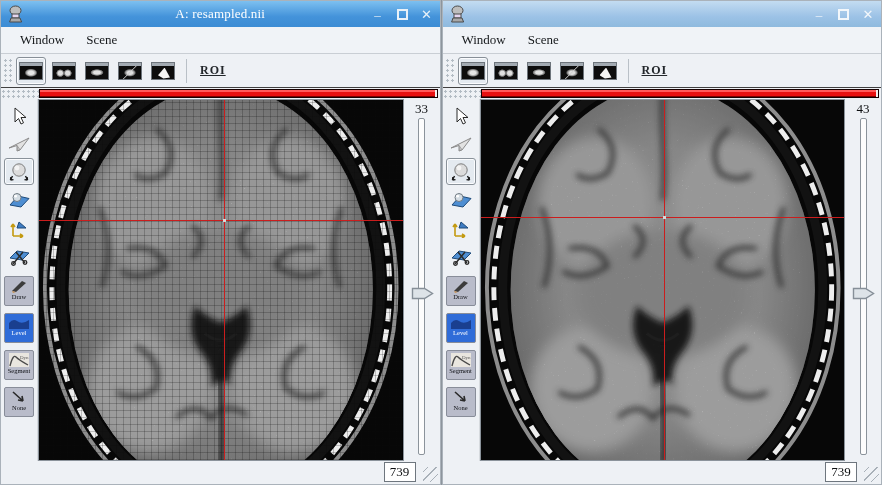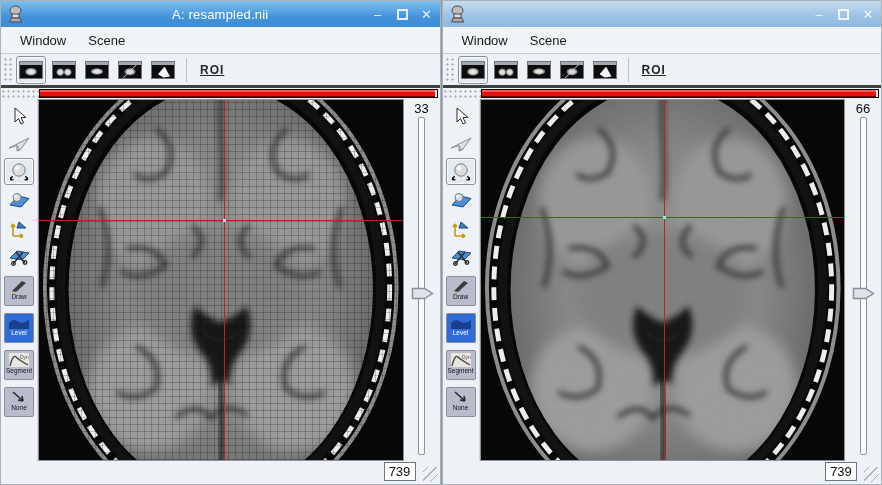--- a/index.html
+++ b/index.html
@@ -1,17 +1,17 @@
 <!DOCTYPE html>
 <html><head>
 <meta charset="utf-8">
 <style>
   * { box-sizing: border-box; margin: 0; padding: 0; }
   html,body { width:882px; height:485px; font-family:"Liberation Sans", sans-serif; background:#666; }
-  #desktop { display:flex; width:882px; height:485px; }
+  #desktop { display:flex; width:882px; height:485px;font-family:Liberation Serif, serif; }
 
   .window { width:441px; height:485px; display:flex; flex-direction:column;
             background:#eef1f5; border:1px solid #aab2ba; }
 
   
   .titlebar { height:26px; flex:0 0 26px; display:flex; align-items:center; padding:0 6px;
               background:linear-gradient(#7dc0f0,#4493da 60%,#3c8cd4); position:relative; }
   .titlebar.inactive { background:linear-gradient(#c3dcf1,#9cc2e6 60%,#8fbade); }
   .title-text { position:absolute; left:0; right:0; text-align:center; color:#fff;
                 font-size:13px; letter-spacing:.2px; }
@@ -22,21 +22,21 @@
   .tb-ctl.max { width:11px; height:11px; border:2px solid #e9f1f8; }
   .titlebar.inactive .tb-ctl { color:#f3f7fb; border-color:#f3f7fb; }
 
   
   .menubar { height:27px; flex:0 0 27px; display:flex; align-items:center; padding-left:10px;
              gap:4px; background:#f0f3f7; border-bottom:1px solid #c9ced4; }
   .menu-item { font-size:13px; color:#15181b; padding:4px 9px; }
 
   
   .toolbar { height:34px; flex:0 0 34px; display:flex; align-items:center; background:#eef1f5;
-             border-bottom:3px solid #404040; padding-left:2px; }
+             border-bottom:1px solid #404040; padding-left:2px; }
   .drag-dots { width:10px; height:26px; margin-right:3px;
                background-image:radial-gradient(circle,#b3bcc4 1px,transparent 1.3px);
                background-size:5px 5px; }
   .tb-btn { width:30px; height:28px; display:flex; align-items:center; justify-content:center;
             margin-right:3px; border:1px solid transparent; border-radius:3px; }
   .tb-btn.sel { border:1px solid #878f97; background:#e4eaf0; box-shadow:inset 0 0 0 1px #fbfcfe; }
   .vthumb { width:24px; height:18px; background:#0d0d0d; border:1px solid #6d747b; position:relative; overflow:hidden; }
   .vthumb::before { content:""; position:absolute; top:0; left:0; right:0; height:3px; background:#a2aab2; }
   .blob { position:absolute; inset:3px 0 0 0; }
   .blob.axial   { background:radial-gradient(ellipse 42% 46% at 50% 52%, #e6e6e6 0 30%, #9a9a9a 52%, #2c2c2c 66%, transparent 70%); }
@@ -452,21 +452,21 @@
       <div class="viewport">
         <svg class="brain" viewBox="0 0 368 364" preserveAspectRatio="none">
             <use href="#brainslice"></use>
           </svg>
         <span class="xhair-v" style="left:183px"></span>
         <span class="xhair-h" style="top:117px"></span>
         <span class="xhair-dot" style="left:182px; top:116px"></span>
       </div>
 
       <div class="slidercol">
-        <span class="slice-label">66</span>
+        <span class="slice-label">43</span>
         <span class="groove-wrap">
           <span class="groove"></span>
           <svg class="slider-handle" viewBox="0 0 24 15">
               <use href="#pt-handle"></use>
             </svg>
         </span>
       </div>
     </div>
 
     <div class="statusbar">

